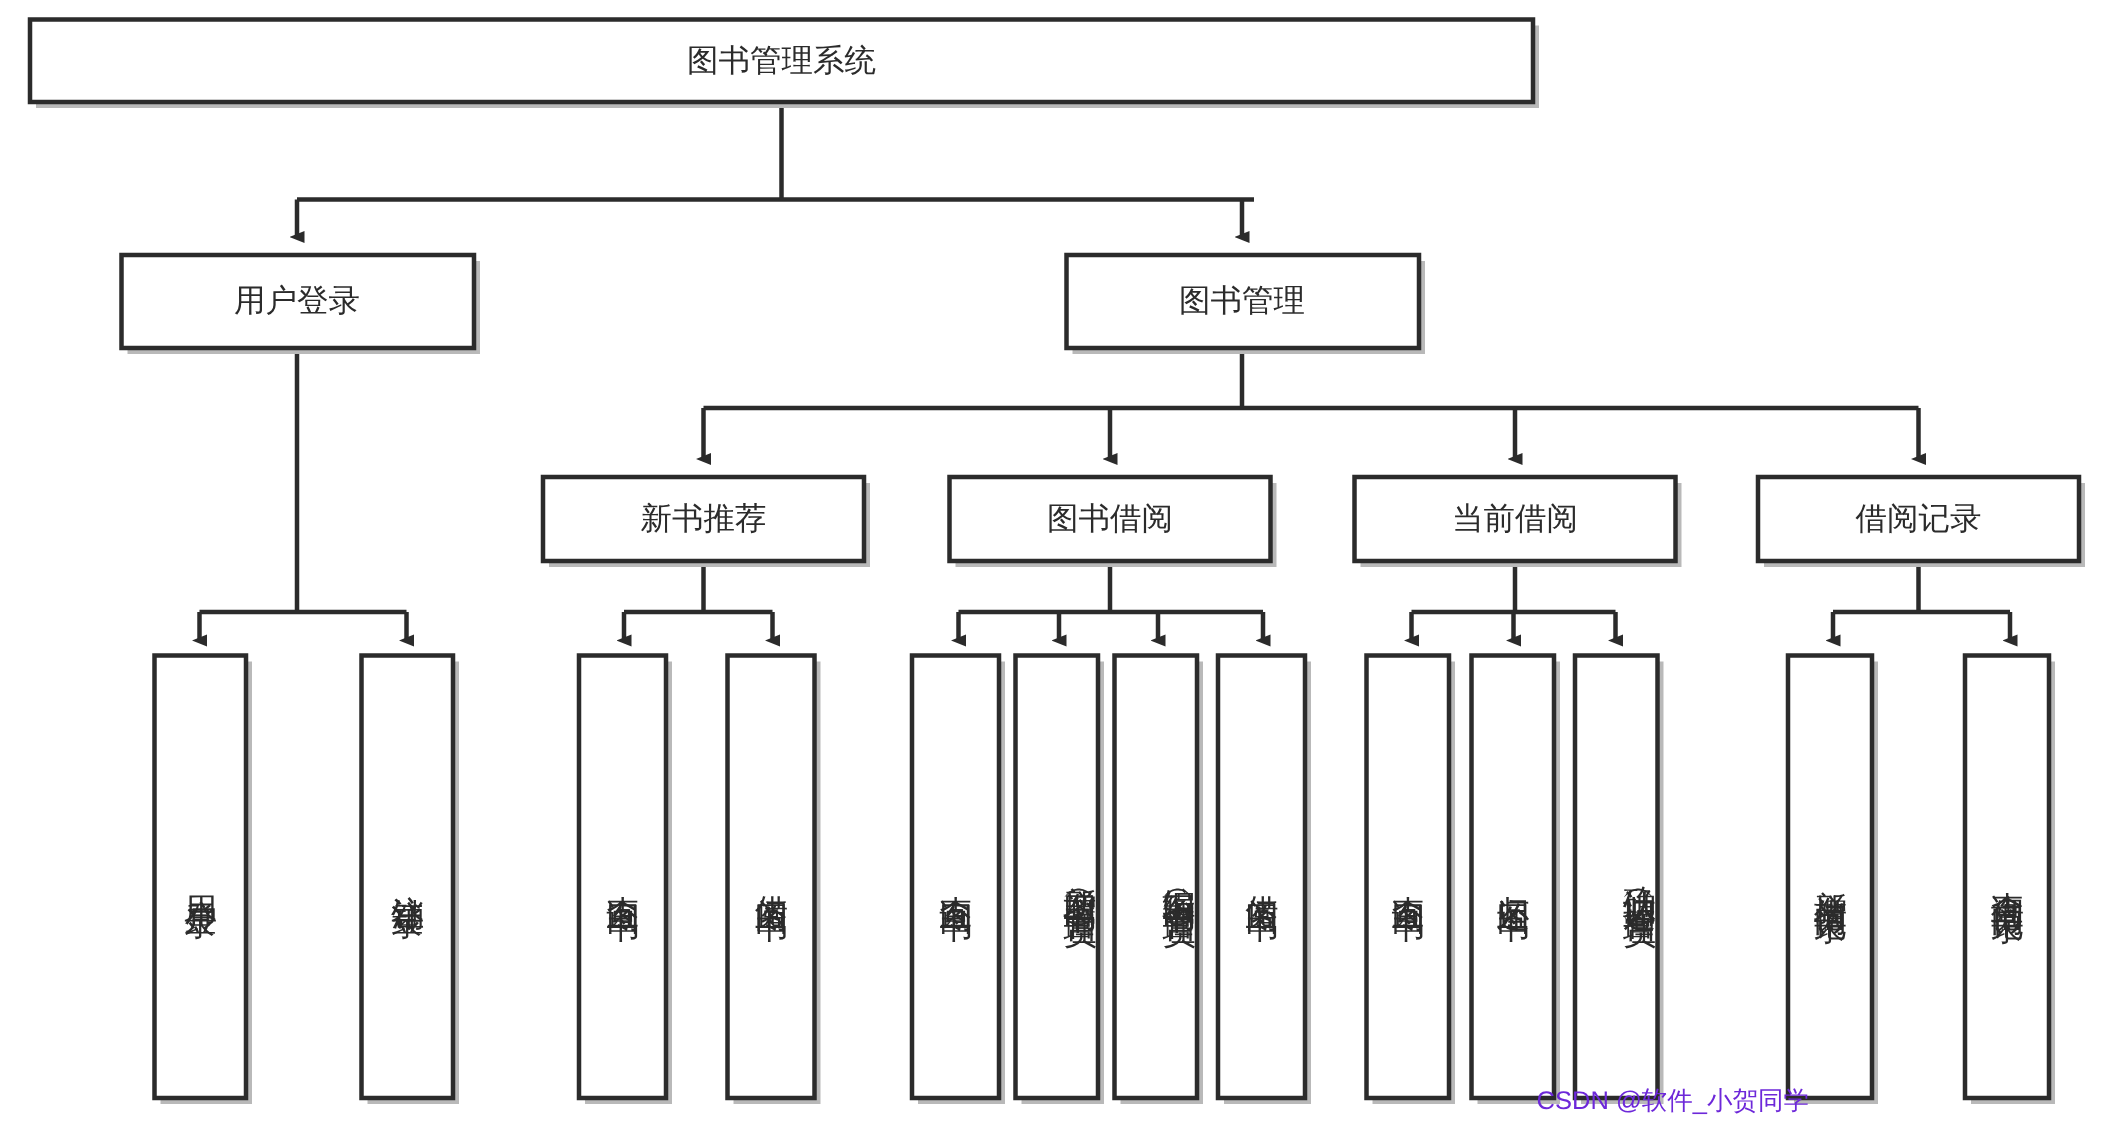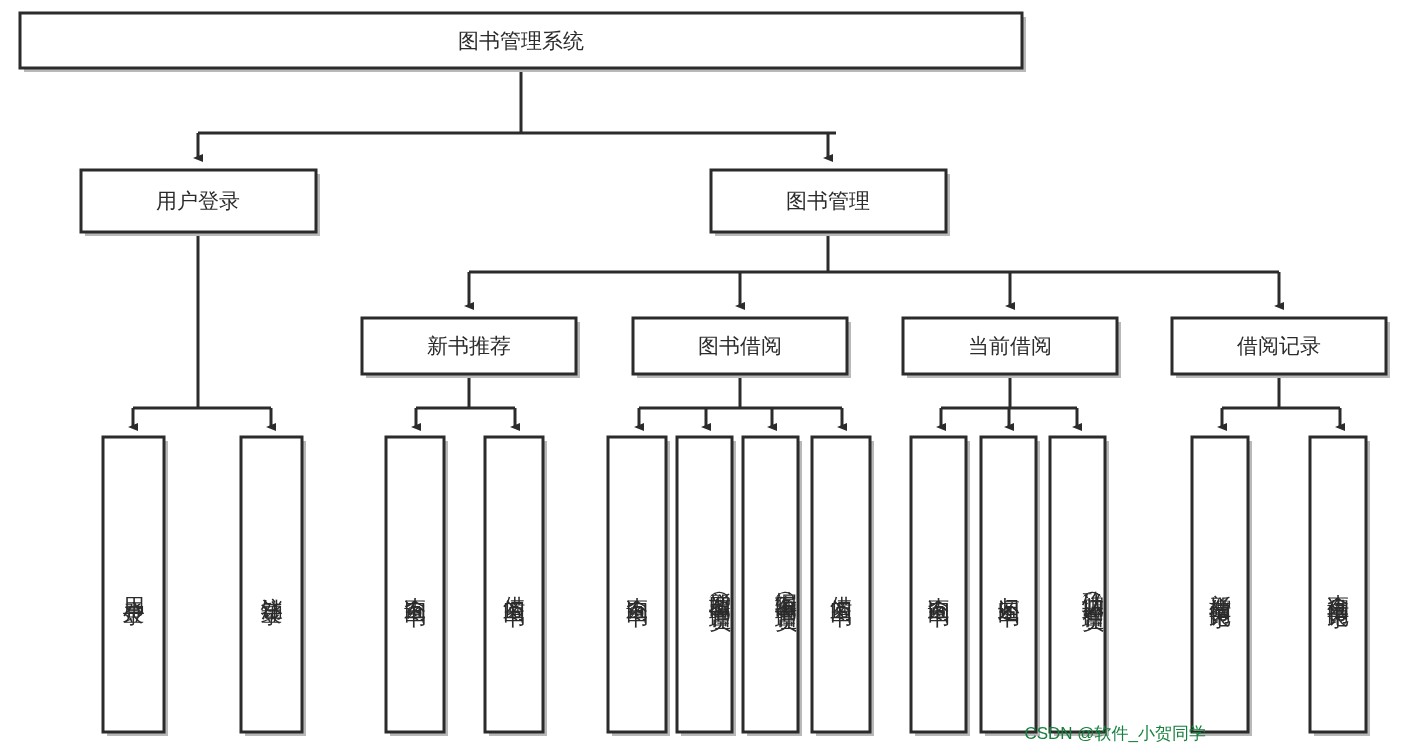--- a/index.html
+++ b/index.html
@@ -10,21 +10,21 @@
   .box-rect{fill:#ffffff;stroke:#2b2b2b;stroke-width:3;}
   .edge-line{stroke:#2b2b2b;stroke-width:3;fill:none;stroke-linecap:butt;}
   .box-shadow{fill:#b9b9b9;}
   .h-label{font-family:"Liberation Sans","DejaVu Sans",sans-serif;
            font-size:21px;fill:#2b2b2b;text-anchor:middle;dominant-baseline:middle;}
   .leaf-label{position:absolute;writing-mode:vertical-rl;text-orientation:upright;
               font-family:"Liberation Sans","DejaVu Sans",sans-serif;
               font-size:22px;line-height:1.12;color:#2b2b2b;letter-spacing:3px;
               display:flex;align-items:center;justify-content:center;
               white-space:nowrap;pointer-events:none;}
-  .watermark{position:absolute;right:8px;bottom:2px;font-size:17px;color:#15803d;
+  .watermark{position:absolute;right:8px;bottom:2px;font-size:17px;color:#6d28d9;
              font-family:"Liberation Sans","DejaVu Sans",sans-serif;white-space:nowrap;}
 </style>
 </head>
 <body>
 
 <div id="diagram-root">
 
   <svg id="flow" viewBox="0 0 1405 747">
     <defs>
       <marker id="arrow" markerWidth="10" markerHeight="10" refX="5" refY="5" orient="auto" markerUnits="userSpaceOnUse">

